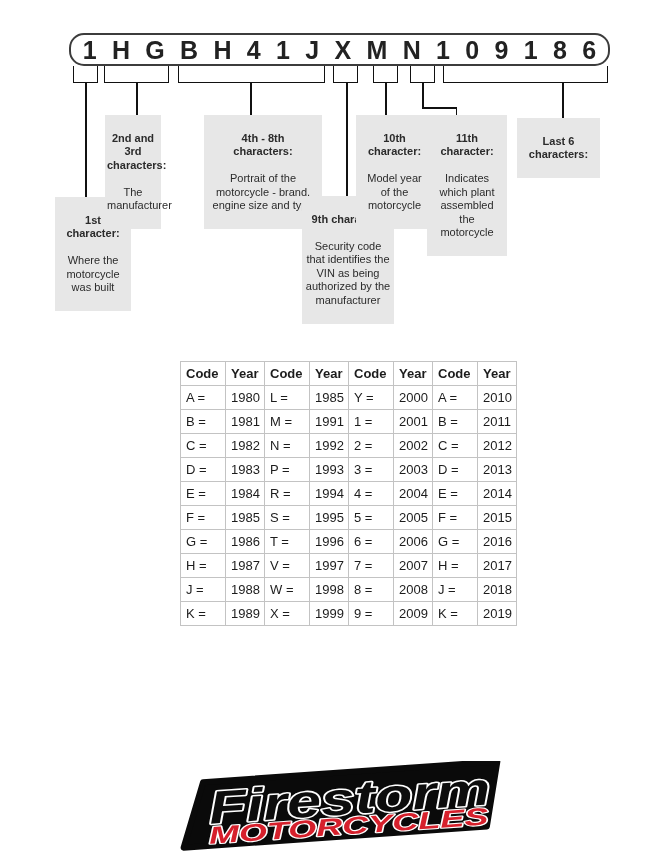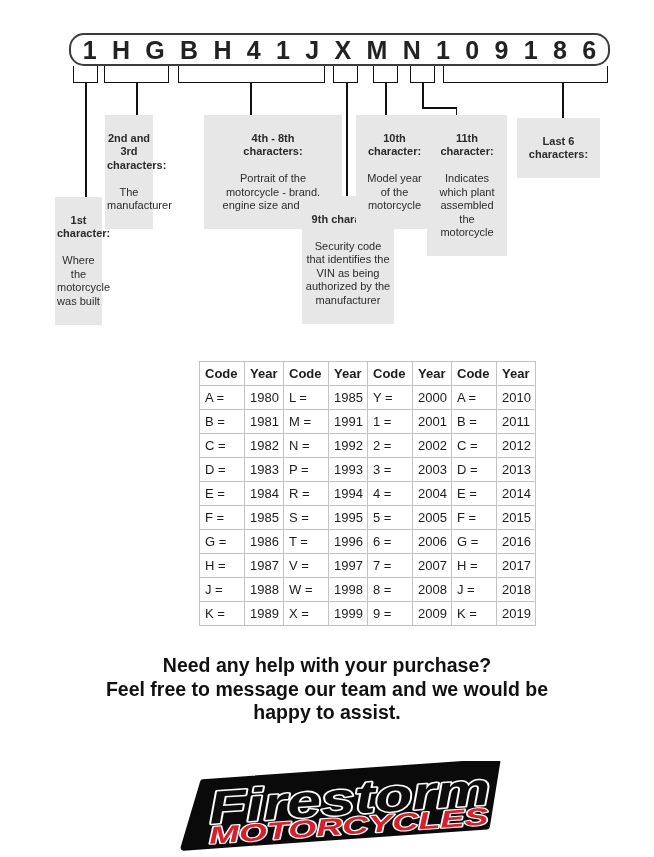--- a/index.html
+++ b/index.html
@@ -35,21 +35,20 @@
   .callout .b{white-space:pre-line;}
   
   .source-note{
     position:absolute;left:57px;top:297px;font-size:11.5px;color:#222;
     white-space:pre;
   }
   
   table.year-table{
     position:absolute;left:180px;top:361px;border-collapse:collapse;
     background:#fff;
-    margin-left:19px;
   }
   table.year-table th,table.year-table td{
     border:1px solid #c3c3c3;height:23px;padding:0 2px 0 5px;
     font-size:13px;text-align:left;vertical-align:middle;color:#1c1c1c;
     white-space:nowrap;
   }
   table.year-table th{font-weight:bold;}
   table.year-table .col-code{width:37px;}
   table.year-table .col-year{width:31px;}
   
@@ -97,36 +96,36 @@
   <div class="vline" style="left:85px;top:83px;height:114px;"></div>
   <div class="vline" style="left:136px;top:83px;height:32px;"></div>
   <div class="vline" style="left:250px;top:83px;height:32px;"></div>
   <div class="vline" style="left:346px;top:83px;height:113px;"></div>
   <div class="vline" style="left:385px;top:83px;height:32px;"></div>
   <div class="vline" style="left:422px;top:83px;height:25px;"></div>
   <div class="hline" style="left:422px;top:107px;width:35px;"></div>
   <div class="vline" style="left:455.5px;top:107px;height:8px;"></div>
   <div class="vline" style="left:562px;top:83px;height:35px;"></div>
 
-  <div class="callout" style="left:55px;top:197px;width:47px;min-height:68px;">
+  <div class="callout" style="left:55px;top:197px;width:76px;min-height:68px;">
     <div class="t">1st
 character:</div>
     <div class="b">Where the
 motorcycle
 was built</div>
   </div>
 
-  <div class="callout" style="left:105px;top:115px;width:48px;min-height:55px;">
+  <div class="callout" style="left:105px;top:115px;width:56px;min-height:55px;">
     <div class="t">2nd and 3rd
 characters:</div>
     <div class="b">The
 manufacturer</div>
   </div>
 
-  <div class="callout" style="left:204px;top:115px;width:138px;min-height:60px;">
+  <div class="callout" style="left:204px;top:115px;width:118px;min-height:60px;">
     <div class="t">4th - 8th
 characters:</div>
     <div class="b">Portrait of the
 motorcycle - brand,
 engine size and type</div>
   </div>
 
   <div class="callout" style="left:302px;top:196px;width:92px;min-height:84px;">
     <div class="t">9th character:</div>
     <div class="b">Security code
@@ -270,23 +269,20 @@
           <td>X =</td>
           <td>1999</td>
           <td>9 =</td>
           <td>2009</td>
           <td>K =</td>
           <td>2019</td>
         </tr>
       </tbody>
     </table>
 
-  <div class="help-text">Need any help with your purchase?
-Feel free to message our team and we would be
-happy to assist.</div>
 
   <div class="logo-wrap">
     <svg width="370" height="94" viewBox="0 0 370 94" xmlns="http://www.w3.org/2000/svg">
       <g transform="rotate(-4 190 44)">
         <path d="M 60 12 L 355 12 L 340 76 L 36 76 Z" fill="#0a0a0a" stroke="#0a0a0a" stroke-width="6" stroke-linejoin="round"></path>
         <text x="64" y="54" font-family="Liberation Sans, sans-serif" font-size="46" font-style="italic" font-weight="bold" fill="#0d0d0d" stroke="#ffffff" stroke-width="3" stroke-linejoin="round" paint-order="stroke" textLength="282" lengthAdjust="spacingAndGlyphs">Firestorm</text>
         <text x="62" y="74" font-family="Liberation Sans, sans-serif" font-size="24" font-style="italic" font-weight="bold" fill="#d6202c" stroke="#ffffff" stroke-width="2.2" stroke-linejoin="round" paint-order="stroke" textLength="280" lengthAdjust="spacingAndGlyphs">MOTORCYCLES</text>
       </g>
     </svg>
   </div>

